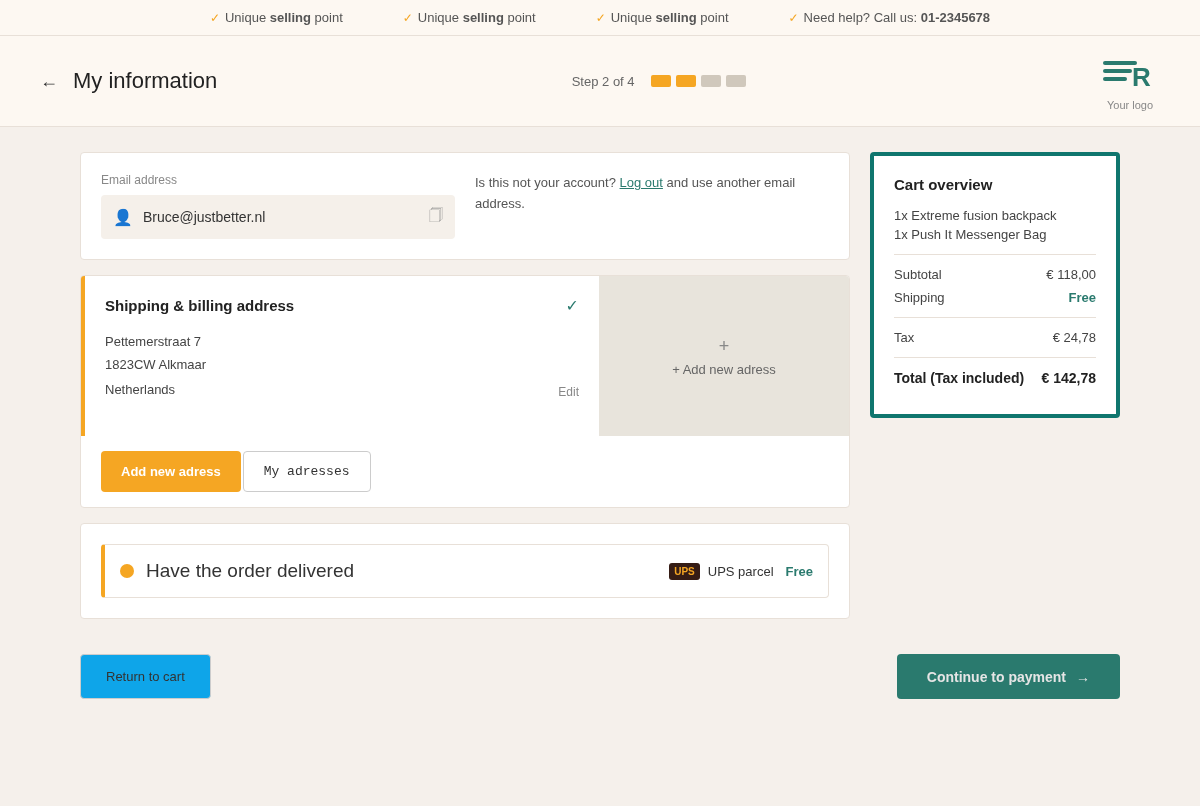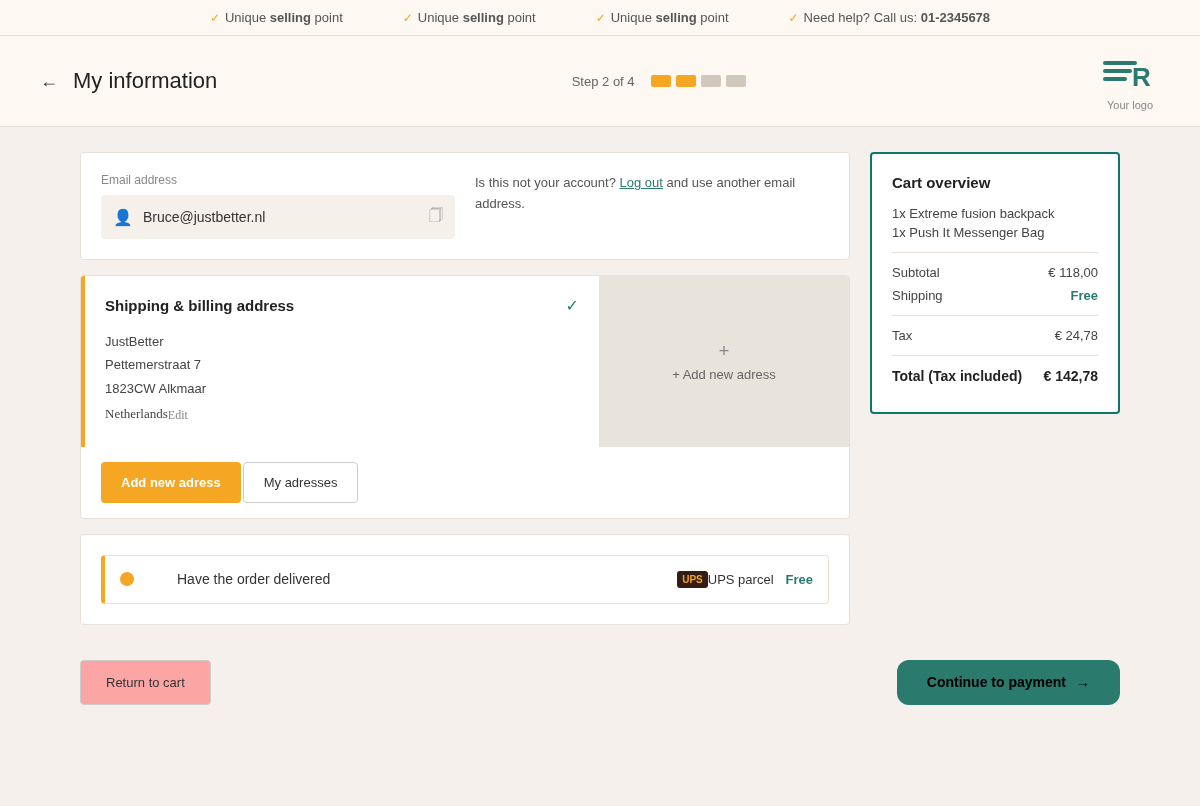--- a/index.html
+++ b/index.html
@@ -140,20 +140,21 @@
       font-weight: bold;
     }
     .btn-outline {
       background: transparent;
       color: #333;
       border: 1px solid #ccc;
       padding: 12px 20px;
       border-radius: 4px;
       cursor: pointer;
       font-size: 13px;
+      font-family: Liberation Mono, monospace;
     }
 
     
     .shipping-method-card {
       background: #fff;
       border-radius: 4px;
       border: 1px solid #e8e0d8;
       padding: 20px;
     }
     .section-title { font-size: 15px; font-weight: bold; color: #222; margin-bottom: 15px; }
@@ -165,73 +166,74 @@
       align-items: center;
       gap: 12px;
       border-left: 4px solid #f5a623;
     }
     .radio-dot {
       width: 14px; height: 14px;
       background: #f5a623;
       border-radius: 50%;
       flex-shrink: 0;
     }
-    .shipping-name { flex: 1; font-size: 14px; color: #333; margin-left: 31px; }
+    .shipping-name { flex: 1; font-size: 19px; color: #333; }
     .ups-logo {
       display: flex;
       align-items: center;
+      gap: 8px;
     }
     .ups-badge {
       background: #351c15;
       color: #f5a623;
       font-size: 10px;
       font-weight: bold;
       padding: 3px 5px;
       border-radius: 3px;
     }
     .ups-text { font-size: 13px; color: #333; }
     .free-text { color: #2a7a6e; font-size: 13px; font-weight: bold; }
 
     
     .cart-card {
       background: #fff;
       border-radius: 4px;
-      border: 2px solid #0f766e;
+      border: 4px solid #0f766e;
       padding: 20px;
     }
     .cart-title { font-size: 15px; font-weight: bold; color: #222; margin-bottom: 15px; }
     .cart-item { font-size: 13px; color: #444; margin-bottom: 4px; }
     .cart-divider { border: none; border-top: 1px solid #e8e0d8; margin: 12px 0; }
     .cart-row { display: flex; justify-content: space-between; margin-bottom: 8px; font-size: 13px; color: #444; }
     .cart-row.total { font-weight: bold; color: #222; font-size: 14px; }
     .cart-free { color: #2a7a6e; font-weight: bold; }
 
     
     .bottom-actions {
       display: flex;
       justify-content: space-between;
       padding: 10px 80px 30px;
       max-width: 1200px;
       margin: 0 auto;
     }
     .btn-return {
-      background: #fca5a5;
+      background: #0ea5e9;
       color: #333;
       border: 1px solid #ccc;
       padding: 14px 25px;
       border-radius: 4px;
       cursor: pointer;
       font-size: 13px;
     }
     .btn-continue {
       background: #2a7a6e;
-      color: #000000;
+      color: #e5e5e5;
       border: none;
       padding: 6px 30px;
-      border-radius: 12px;
+      border-radius: 4px;
       cursor: pointer;
       font-size: 14px;
       font-weight: bold;
       display: flex;
       align-items: center;
       gap: 10px;
     }
 
     
     .logo-svg { width: 60px; height: 45px; }
@@ -307,24 +309,23 @@
     </div>
 
     <div class="shipping-card">
       <div class="shipping-inner">
         <div class="address-section">
           <div class="address-header">
             <span class="address-title">Shipping &amp; billing address</span>
             <span class="check-green">✓</span>
           </div>
           <div class="address-lines">
-            <div>JustBetter</div>
             <div>Pettemerstraat 7</div>
             <div>1823CW Alkmaar</div>
-            <div style="display:flex;justify-content:flex-start;align-items:center;font-family:Liberation Serif, serif;">
+            <div style="display:flex;justify-content:space-between;align-items:center;">
               <span>Netherlands</span>
               <span class="edit-link">Edit</span>
             </div>
           </div>
         </div>
         <div class="map-section">
           <div class="add-new-map">
             <div class="plus-icon">+</div>
             <span>+ Add new adress</span>
           </div>

